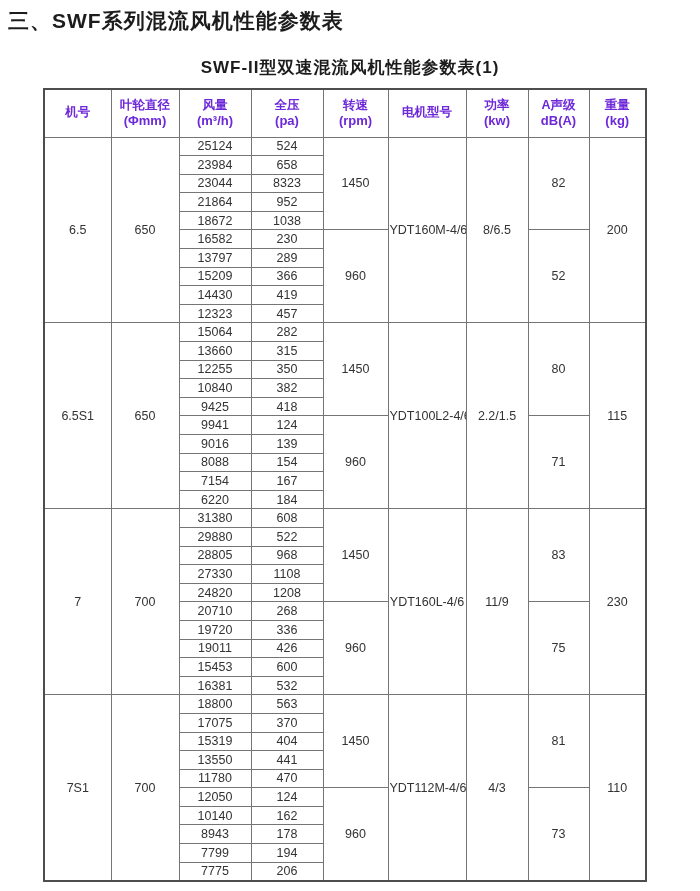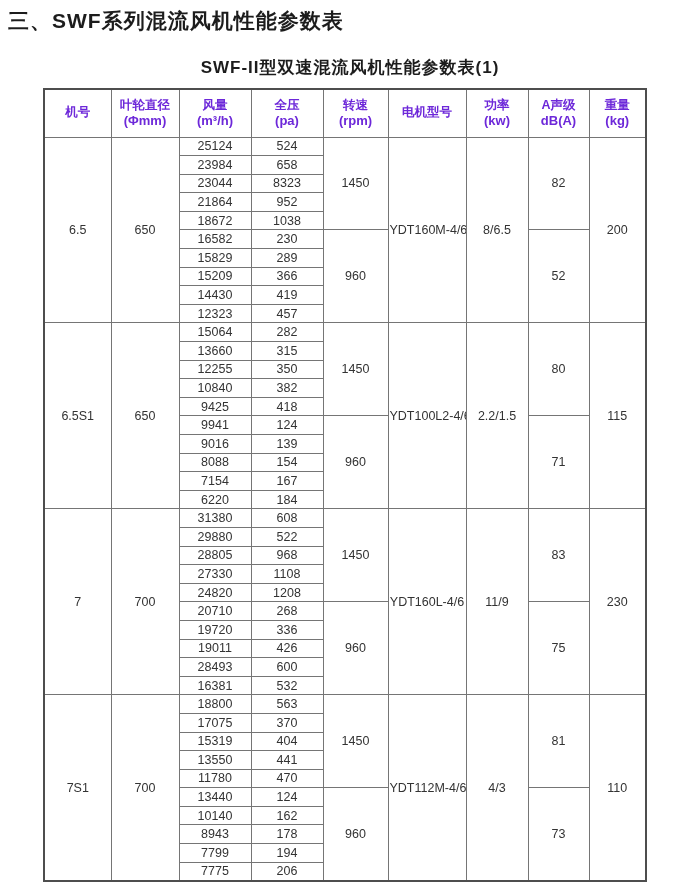--- a/index.html
+++ b/index.html
@@ -133,21 +133,21 @@
           <td>18672</td>
           <td>1038</td>
         </tr>
         <tr>
           <td>16582</td>
           <td>230</td>
           <td rowspan="5">960</td>
           <td rowspan="5">52</td>
         </tr>
         <tr>
-          <td>15829</td>
+          <td>13797</td>
           <td>289</td>
         </tr>
         <tr>
           <td>15209</td>
           <td>366</td>
         </tr>
         <tr>
           <td>14430</td>
           <td>419</td>
         </tr>
@@ -239,21 +239,21 @@
         </tr>
         <tr>
           <td>19720</td>
           <td>336</td>
         </tr>
         <tr>
           <td>19011</td>
           <td>426</td>
         </tr>
         <tr>
-          <td>28493</td>
+          <td>15453</td>
           <td>600</td>
         </tr>
         <tr>
           <td>16381</td>
           <td>532</td>
         </tr>
         <tr>
           <td rowspan="10">7S1</td>
           <td rowspan="10">700</td>
           <td>18800</td>
@@ -274,21 +274,21 @@
         </tr>
         <tr>
           <td>13550</td>
           <td>441</td>
         </tr>
         <tr>
           <td>11780</td>
           <td>470</td>
         </tr>
         <tr>
-          <td>13440</td>
+          <td>12050</td>
           <td>124</td>
           <td rowspan="5">960</td>
           <td rowspan="5">73</td>
         </tr>
         <tr>
           <td>10140</td>
           <td>162</td>
         </tr>
         <tr>
           <td>8943</td>

